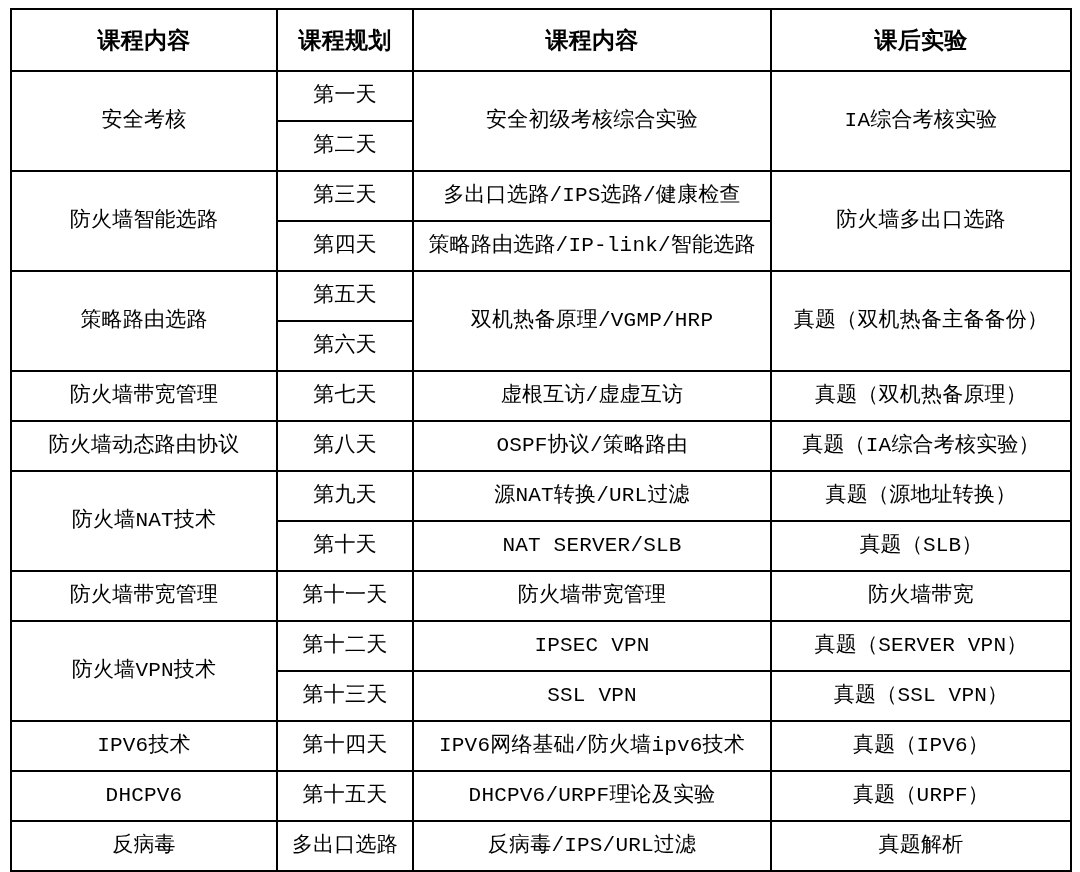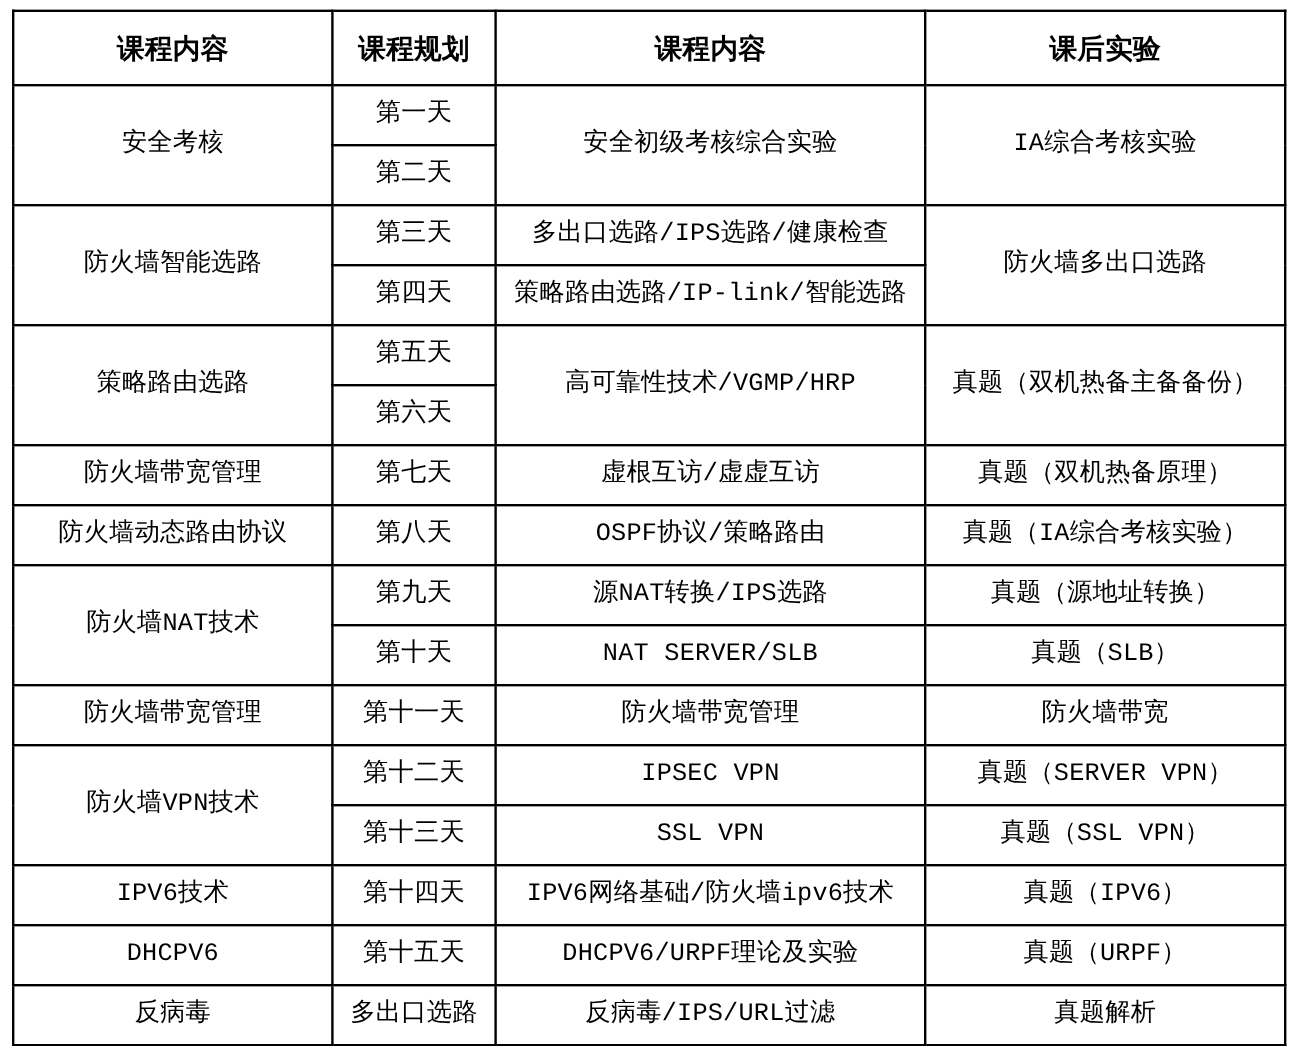--- a/index.html
+++ b/index.html
@@ -101,21 +101,21 @@
         <td class="col-d" rowspan="2">防火墙多出口选路</td>
       </tr>
       <tr>
         <td class="col-b">第四天</td>
         <td class="col-c">策略路由选路/IP-link/智能选路</td>
       </tr>
 
       <tr>
         <td class="col-a" rowspan="2">策略路由选路</td>
         <td class="col-b">第五天</td>
-        <td class="col-c" rowspan="2">高可靠性技术/VGMP/HRP</td>
+        <td class="col-c" rowspan="2">双机热备原理/VGMP/HRP</td>
         <td class="col-d" rowspan="2">真题（双机热备主备备份）</td>
       </tr>
       <tr>
         <td class="col-b">第六天</td>
       </tr>
 
       <tr>
         <td class="col-a">防火墙带宽管理</td>
         <td class="col-b">第七天</td>
         <td class="col-c">虚根互访/虚虚互访</td>
@@ -125,21 +125,21 @@
       <tr>
         <td class="col-a">防火墙动态路由协议</td>
         <td class="col-b">第八天</td>
         <td class="col-c">OSPF协议/策略路由</td>
         <td class="col-d">真题（IA综合考核实验）</td>
       </tr>
 
       <tr>
         <td class="col-a" rowspan="2">防火墙NAT技术</td>
         <td class="col-b">第九天</td>
-        <td class="col-c">源NAT转换/IPS选路</td>
+        <td class="col-c">源NAT转换/URL过滤</td>
         <td class="col-d">真题（源地址转换）</td>
       </tr>
       <tr>
         <td class="col-b">第十天</td>
         <td class="col-c">NAT SERVER/SLB</td>
         <td class="col-d">真题（SLB）</td>
       </tr>
 
       <tr>
         <td class="col-a">防火墙带宽管理</td>

